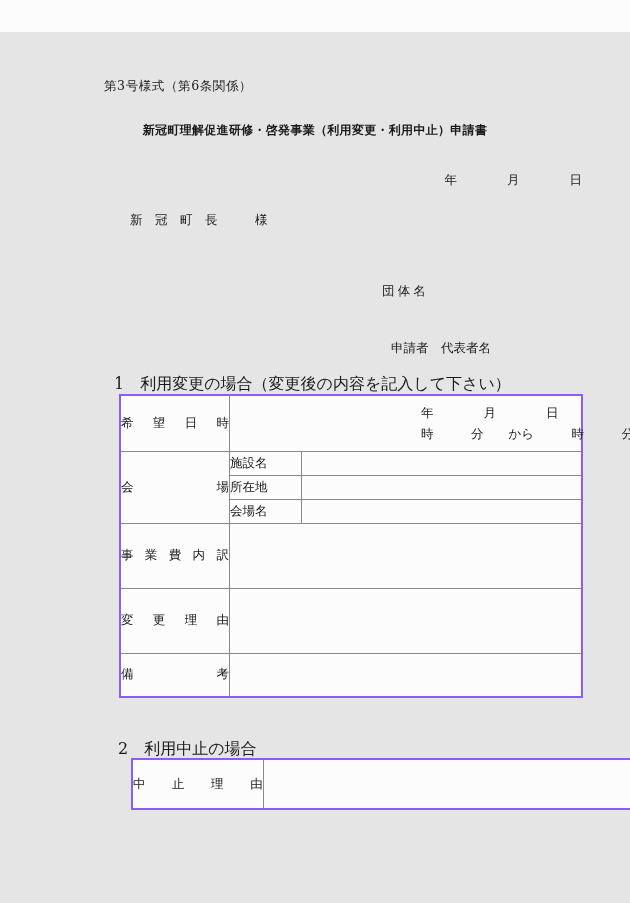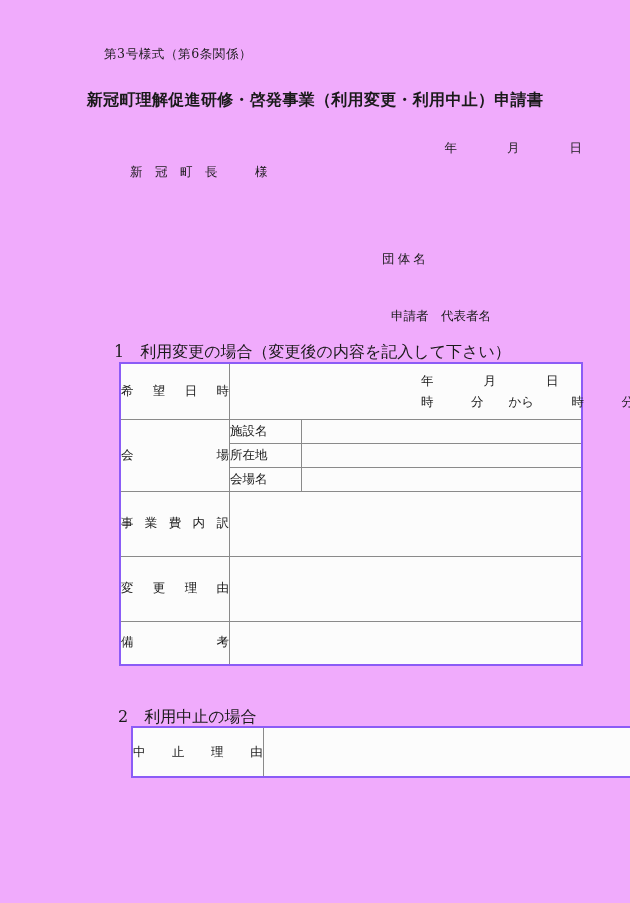--- a/index.html
+++ b/index.html
@@ -12,21 +12,22 @@
     height: 903px;
     position: relative;
     font-family: "Liberation Serif", "DejaVu Serif", serif;
     color: #1a1a1a;
     background: #fcfcfc;
     overflow: hidden;
   }
   .page {
     position: absolute;
     inset: 0;
-    background: #f0abfc;
+    background: #e5e5e5;
+    margin-top: 32px;
   }
 
   
   .abs { position: absolute; }
   .jp  { font-family: "DejaVu Serif", "Liberation Serif", serif; }
 
   
   #form-number {
     left: 104px;
     top: 46px;
@@ -34,40 +35,40 @@
     letter-spacing: 0.6px;
     white-space: pre;
   }
 
   
   #doc-title {
     left: 0;
     right: 0;
     top: 90px;
     text-align: center;
-    font-size: 16px;
+    font-size: 12px;
     font-weight: bold;
     letter-spacing: 0.3px;
     white-space: pre;
   }
 
   
   #date-line {
     left: 0;
     right: 48px;
     top: 140px;
     text-align: right;
     font-size: 12.5px;
     white-space: pre;
   }
 
   
   #addressee {
     left: 130px;
-    top: 164px;
+    top: 180px;
     font-size: 12.5px;
     white-space: pre;
   }
 
   
   #applicant-block {
     left: 382px;
     top: 212px;
     font-size: 12.5px;
     line-height: 19px;

